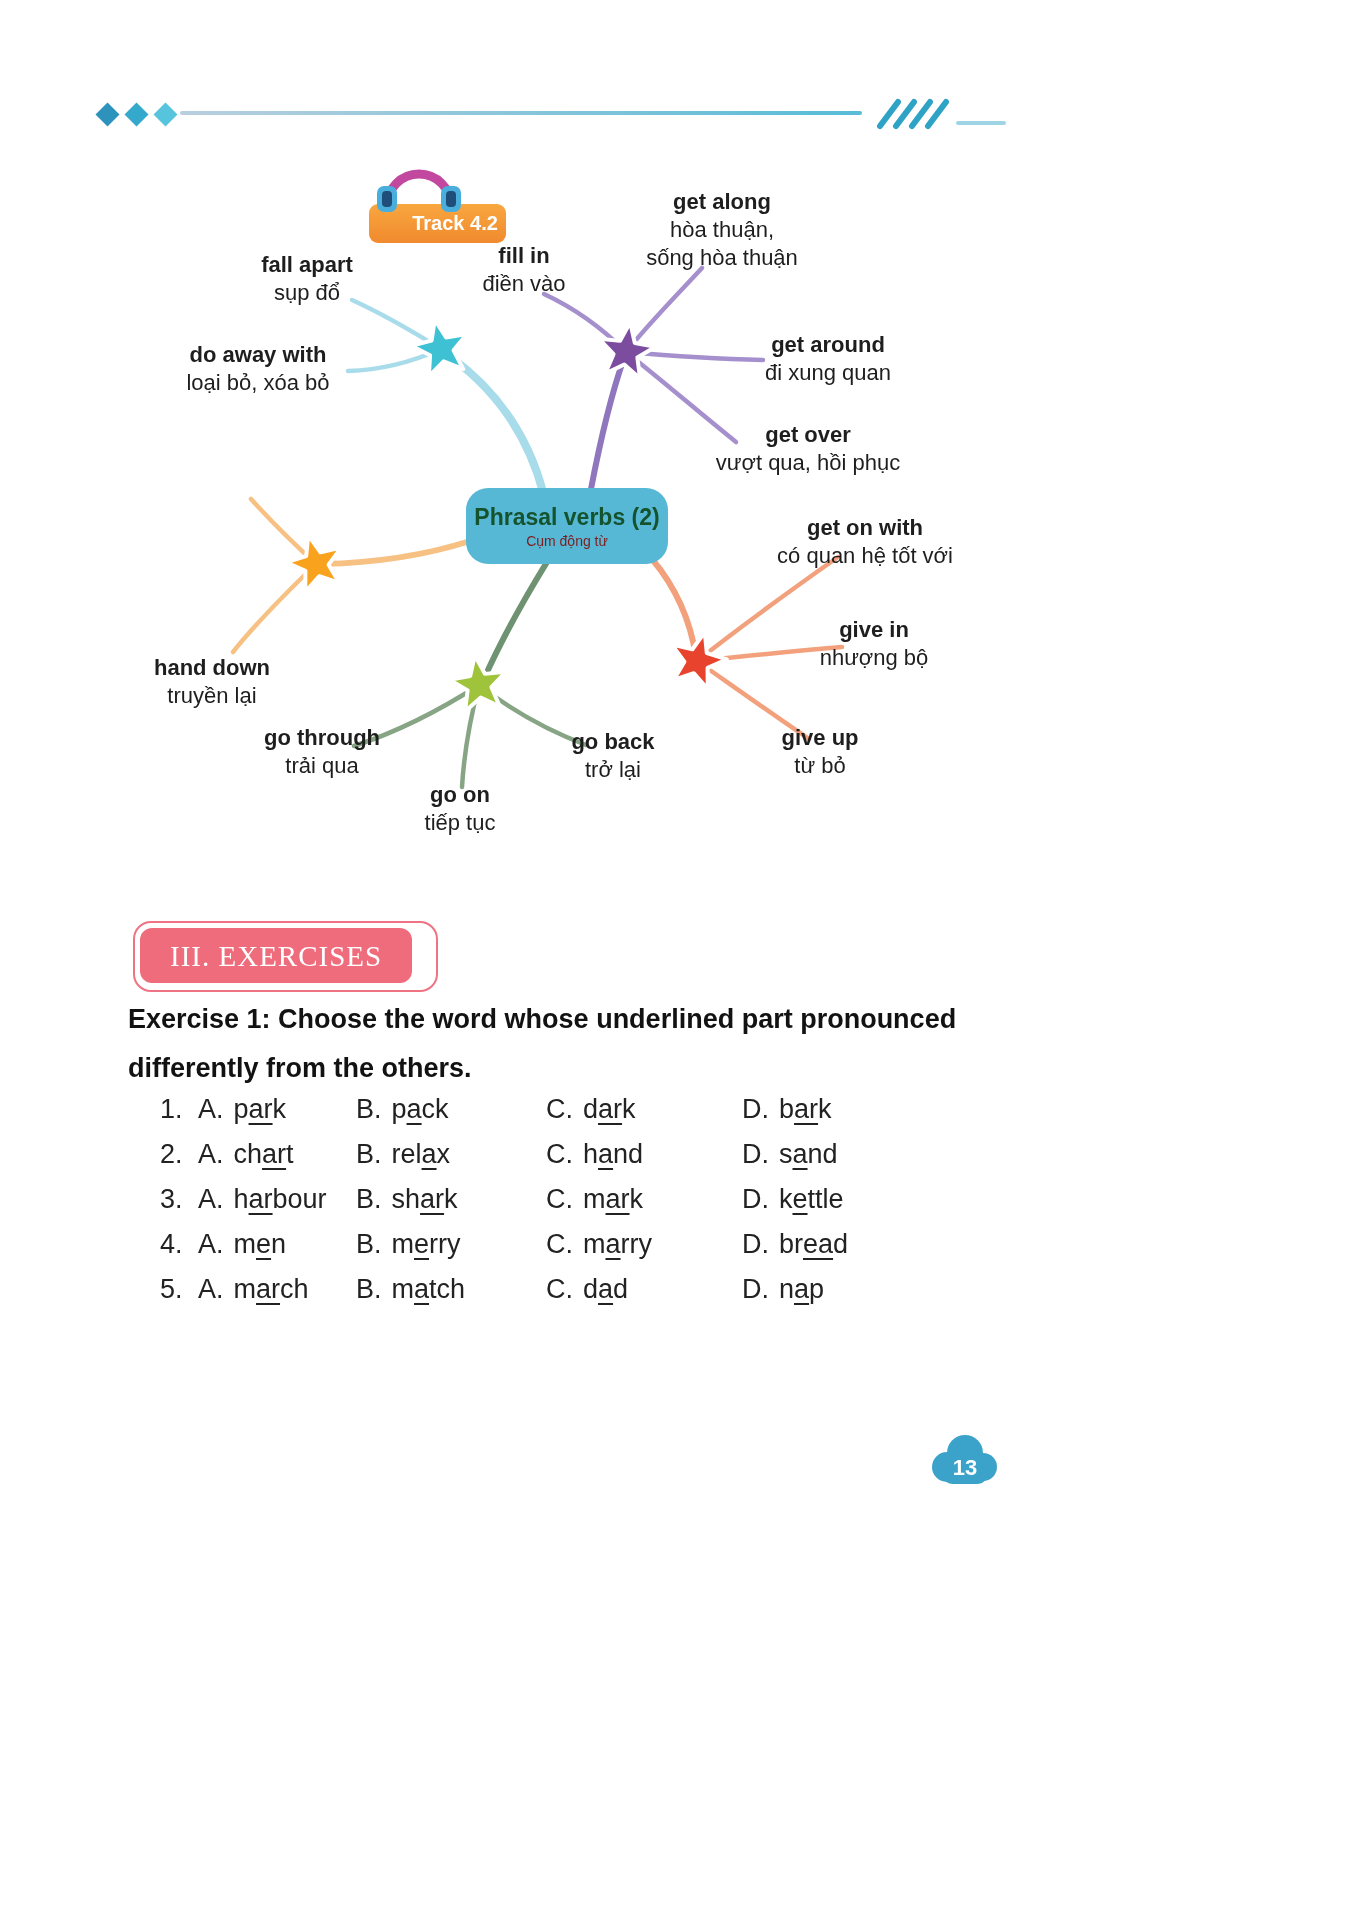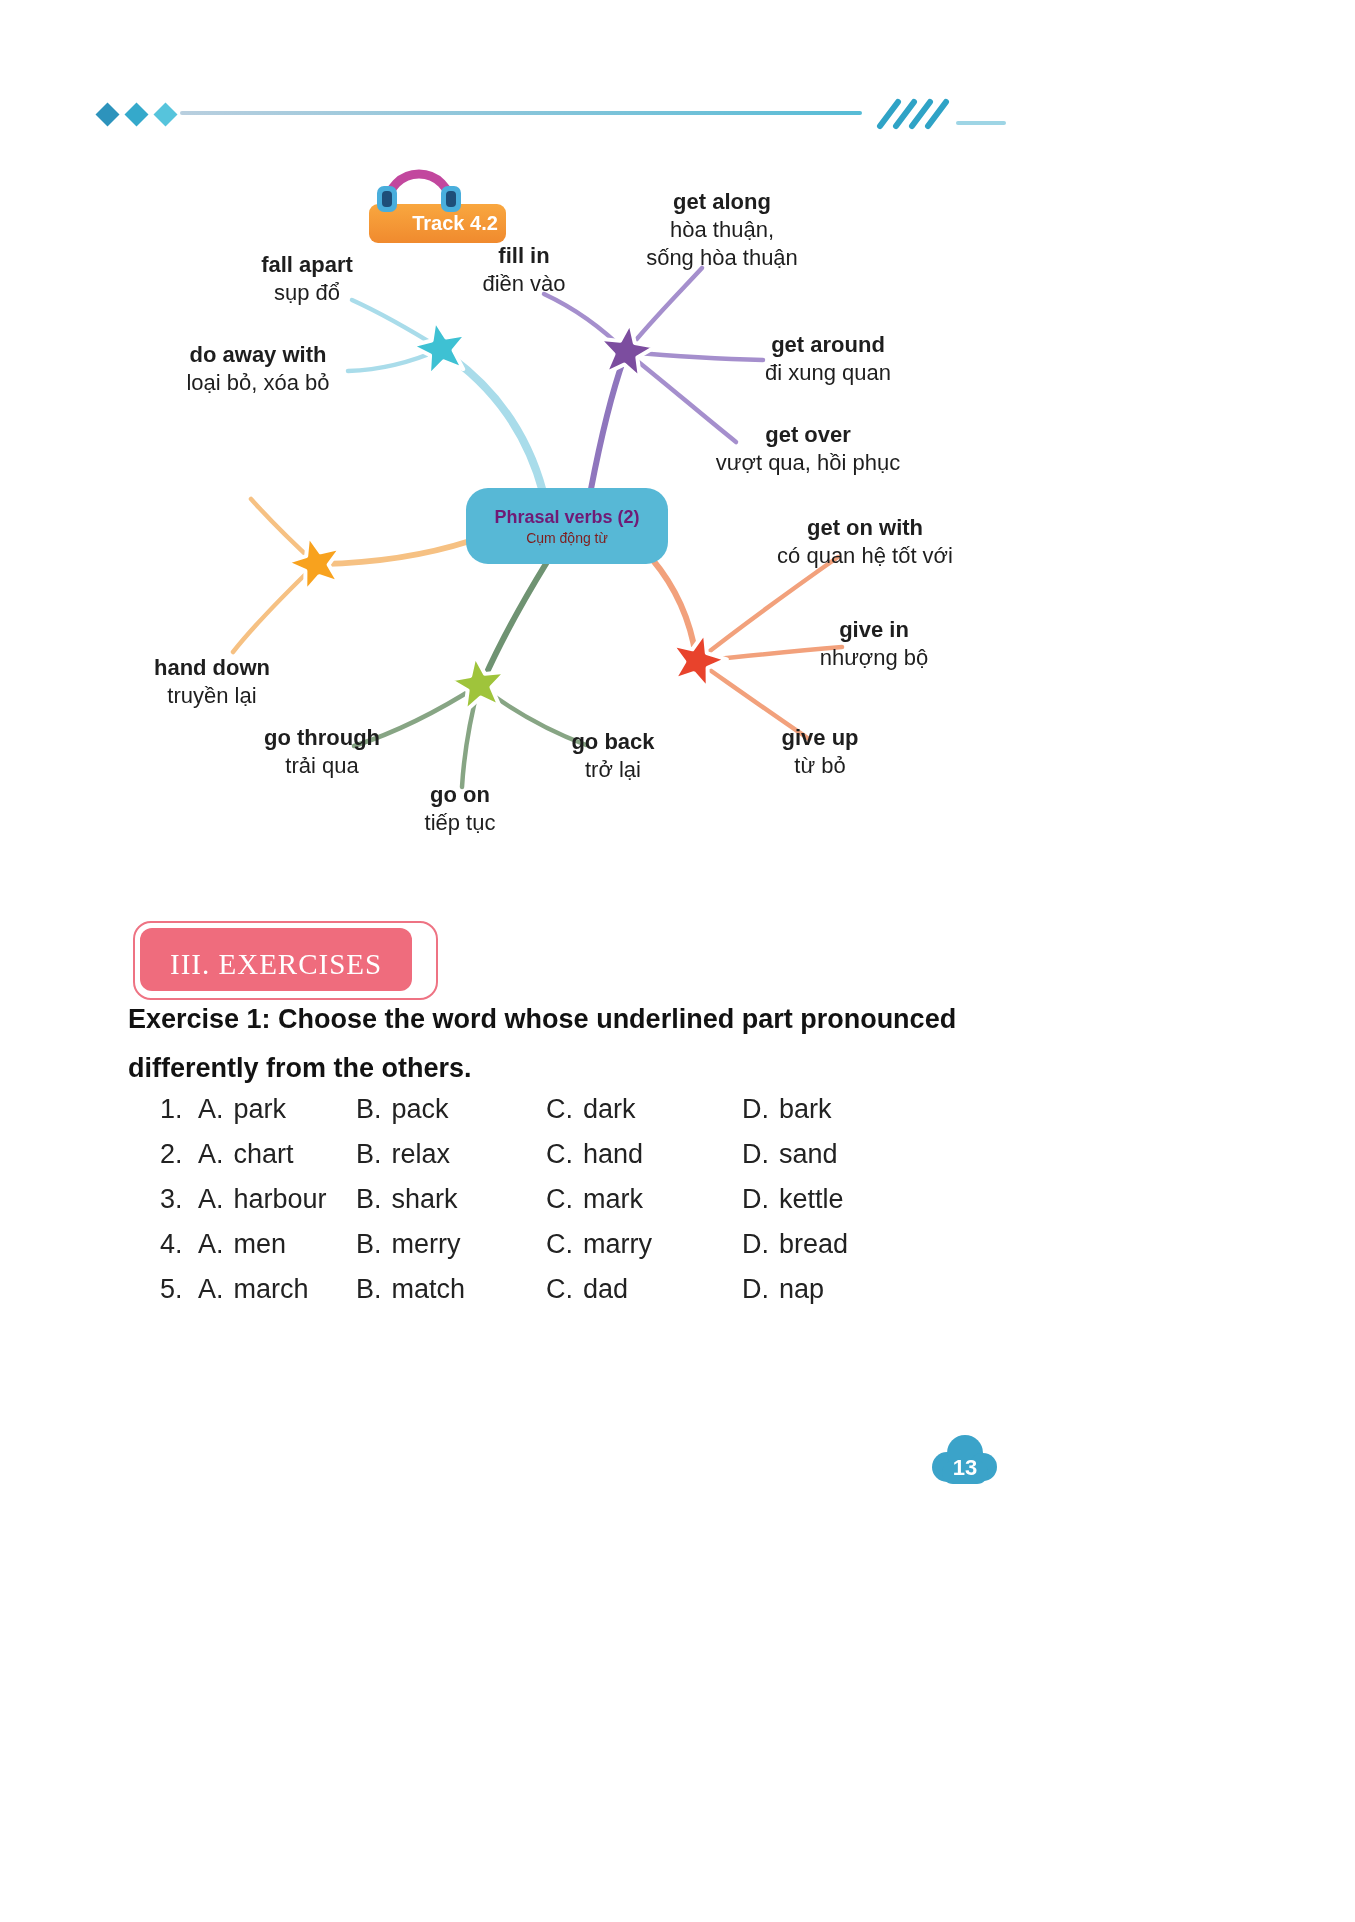--- a/index.html
+++ b/index.html
@@ -40,21 +40,21 @@
   .center-node {
     position: absolute;
     left: 466px; top: 488px;
     width: 202px; height: 76px;
     background: #57B8D6;
     border-radius: 22px;
     display: flex; flex-direction: column;
     align-items: center; justify-content: center;
     gap: 2px;
   }
-  .center-title { color: #701a75; font-weight: 700; font-size: 18px; }
+  .center-title { color: #14532d; font-weight: 700; font-size: 23px; }
   .center-sub   { color: #7f1d1d; font-weight: 400; font-size: 14px; }
 
   .node-label {
     position: absolute;
     transform: translateX(-50%);
     text-align: center;
     font-size: 22px;
     line-height: 28px;
     color: #1e1e1e;
     white-space: nowrap;
@@ -78,21 +78,21 @@
   .ex-badge-outer {
     position: absolute;
     left: 133px; top: 921px;
     border: 2px solid #EE7383;
     border-radius: 18px;
     padding: 5px 24px 7px 5px;
   }
   .ex-badge-inner {
     background: #EF6C7D;
     border-radius: 12px;
-    padding: 20px 30px 10px;
+    padding: 12px 30px 10px;
     color: #ffffff;
     font-family: "Liberation Serif", serif;
     font-size: 29px;
     letter-spacing: 1px;
   }
   .ex1-title {
     position: absolute;
     left: 128px; top: 995px;
     width: 920px;
     font-size: 27px;
@@ -106,20 +106,21 @@
     left: 160px; top: 1092px;
     display: grid;
     grid-template-columns: 38px 158px 190px 196px 180px;
     grid-auto-rows: 45px;
     font-size: 27px;
     color: #222222;
   }
   .options .cell { line-height: 34px; }
   .opt-label { margin-right: 10px; }
   .u {
+    text-decoration: underline;
     text-underline-offset: 5px;
     text-decoration-thickness: 2px;
     text-align: right;
   }
 
   
   .page-cloud { position: absolute; left: 926px; top: 1432px; }
   .page-cloud text {
     font-family: "Liberation Sans", sans-serif;
   }

